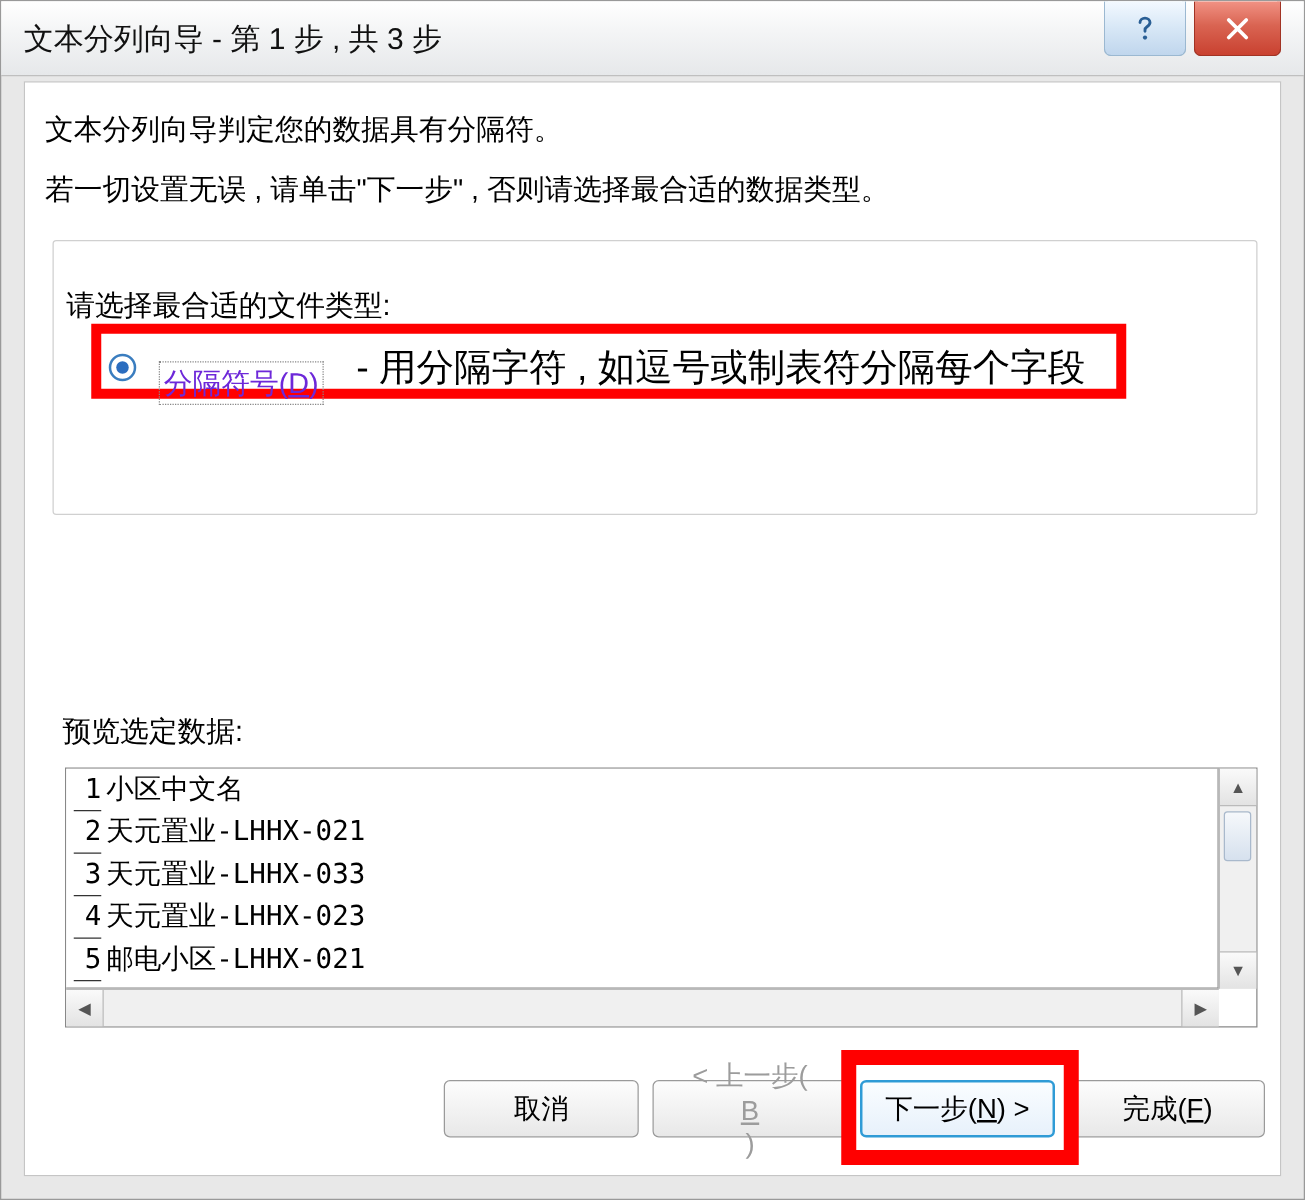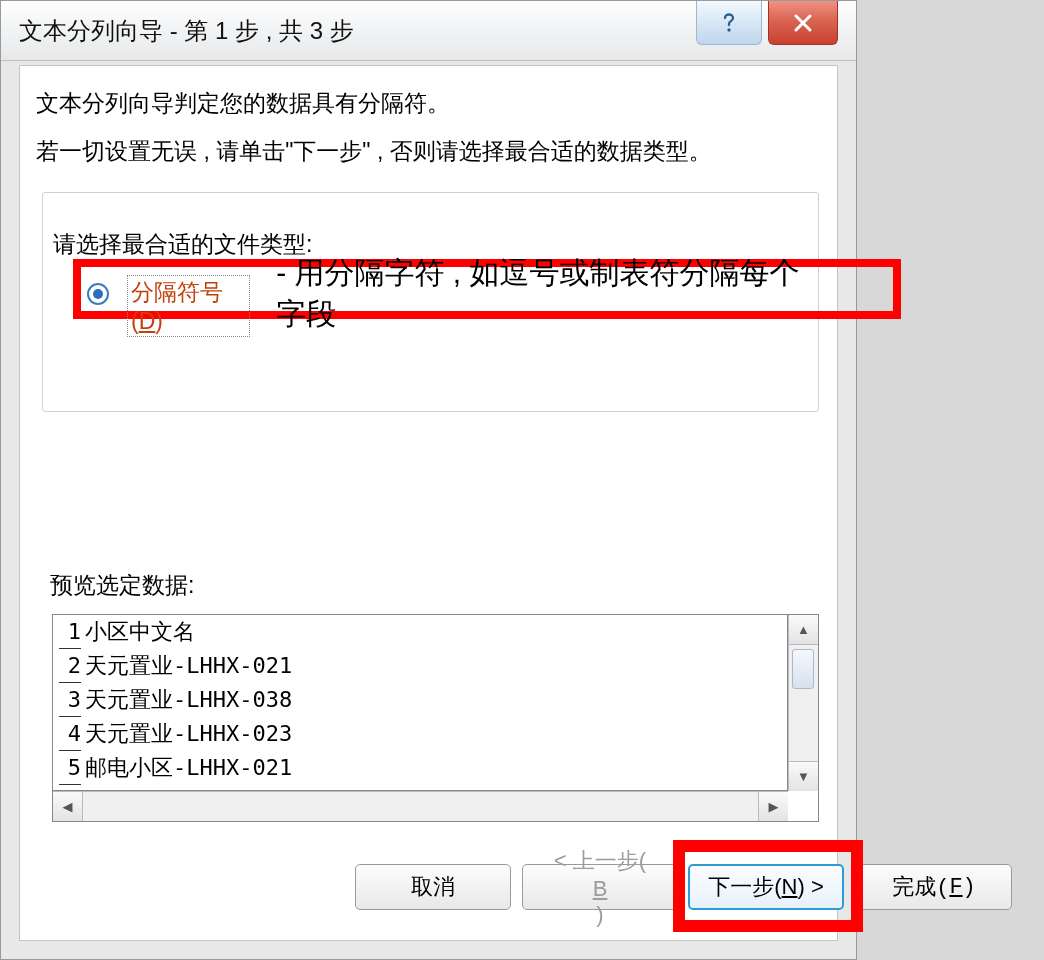--- a/index.html
+++ b/index.html
@@ -6,21 +6,21 @@
     body {
       font-family: "Microsoft YaHei", "SimSun", sans-serif;
       background: #d8d8d8;
       width: 1044px;
       height: 960px;
       position: relative;
     }
     .outer-gray {
       position: absolute;
       left: 0; top: 0;
-      width: 857px;
+      width: 1044px;
       height: 960px;
       background: #e8e8e8;
       border: 1px solid #999;
     }
 
     
     .titlebar {
       position: absolute;
       left: 0; top: 0;
       width: 100%;
@@ -142,21 +142,21 @@
     .radio.checked::after {
       content: "";
       position: absolute;
       left: 4px; top: 4px;
       width: 10px; height: 10px;
       background: #2b6dbf;
       border-radius: 50%;
     }
     .radio-label {
       font-size: 23px;
-      color: #c2410c;
+      color: #6d28d9;
       margin-top: 24px;
     }
     .radio-label.dotted {
       border: 1px dotted #888;
       padding: 1px 3px;
     }
     .u { text-decoration: underline; }
     .radio-desc {
       font-size: 30px;
       margin-left: 26px;
@@ -250,21 +250,21 @@
       color: #000;
     }
     .btn.disabled { color: #9c9c9c; flex-direction: column; }
     .btn.primary {
       background: linear-gradient(#fafdff, #e7f1fb);
       border: 2px solid #2f9bd6;
     }
     .btn-cancel { left: 335px; }
     .btn-back   { left: 502px; }
     .btn-next   { left: 668px; }
-    .btn-finish { left: 836px; font-family: Liberation Mono, monospace; }
+    .btn-finish { left: 836px; }
 
     .red-box-next {
       position: absolute;
       left: 653px;
       bottom: 8px;
       width: 190px;
       height: 92px;
       border: 12px solid #ff0000;
       pointer-events: none;
     }
@@ -313,21 +313,21 @@
         <div class="preview-line">
             <span class="line-num">1</span>
             <span>小区中文名</span>
           </div>
         <div class="preview-line">
             <span class="line-num">2</span>
             <span>天元置业-LHHX-021</span>
           </div>
         <div class="preview-line">
             <span class="line-num">3</span>
-            <span>天元置业-LHHX-038</span>
+            <span>天元置业-LHHX-033</span>
           </div>
         <div class="preview-line">
             <span class="line-num">4</span>
             <span>天元置业-LHHX-023</span>
           </div>
         <div class="preview-line">
             <span class="line-num">5</span>
             <span>邮电小区-LHHX-021</span>
           </div>
       </div>

